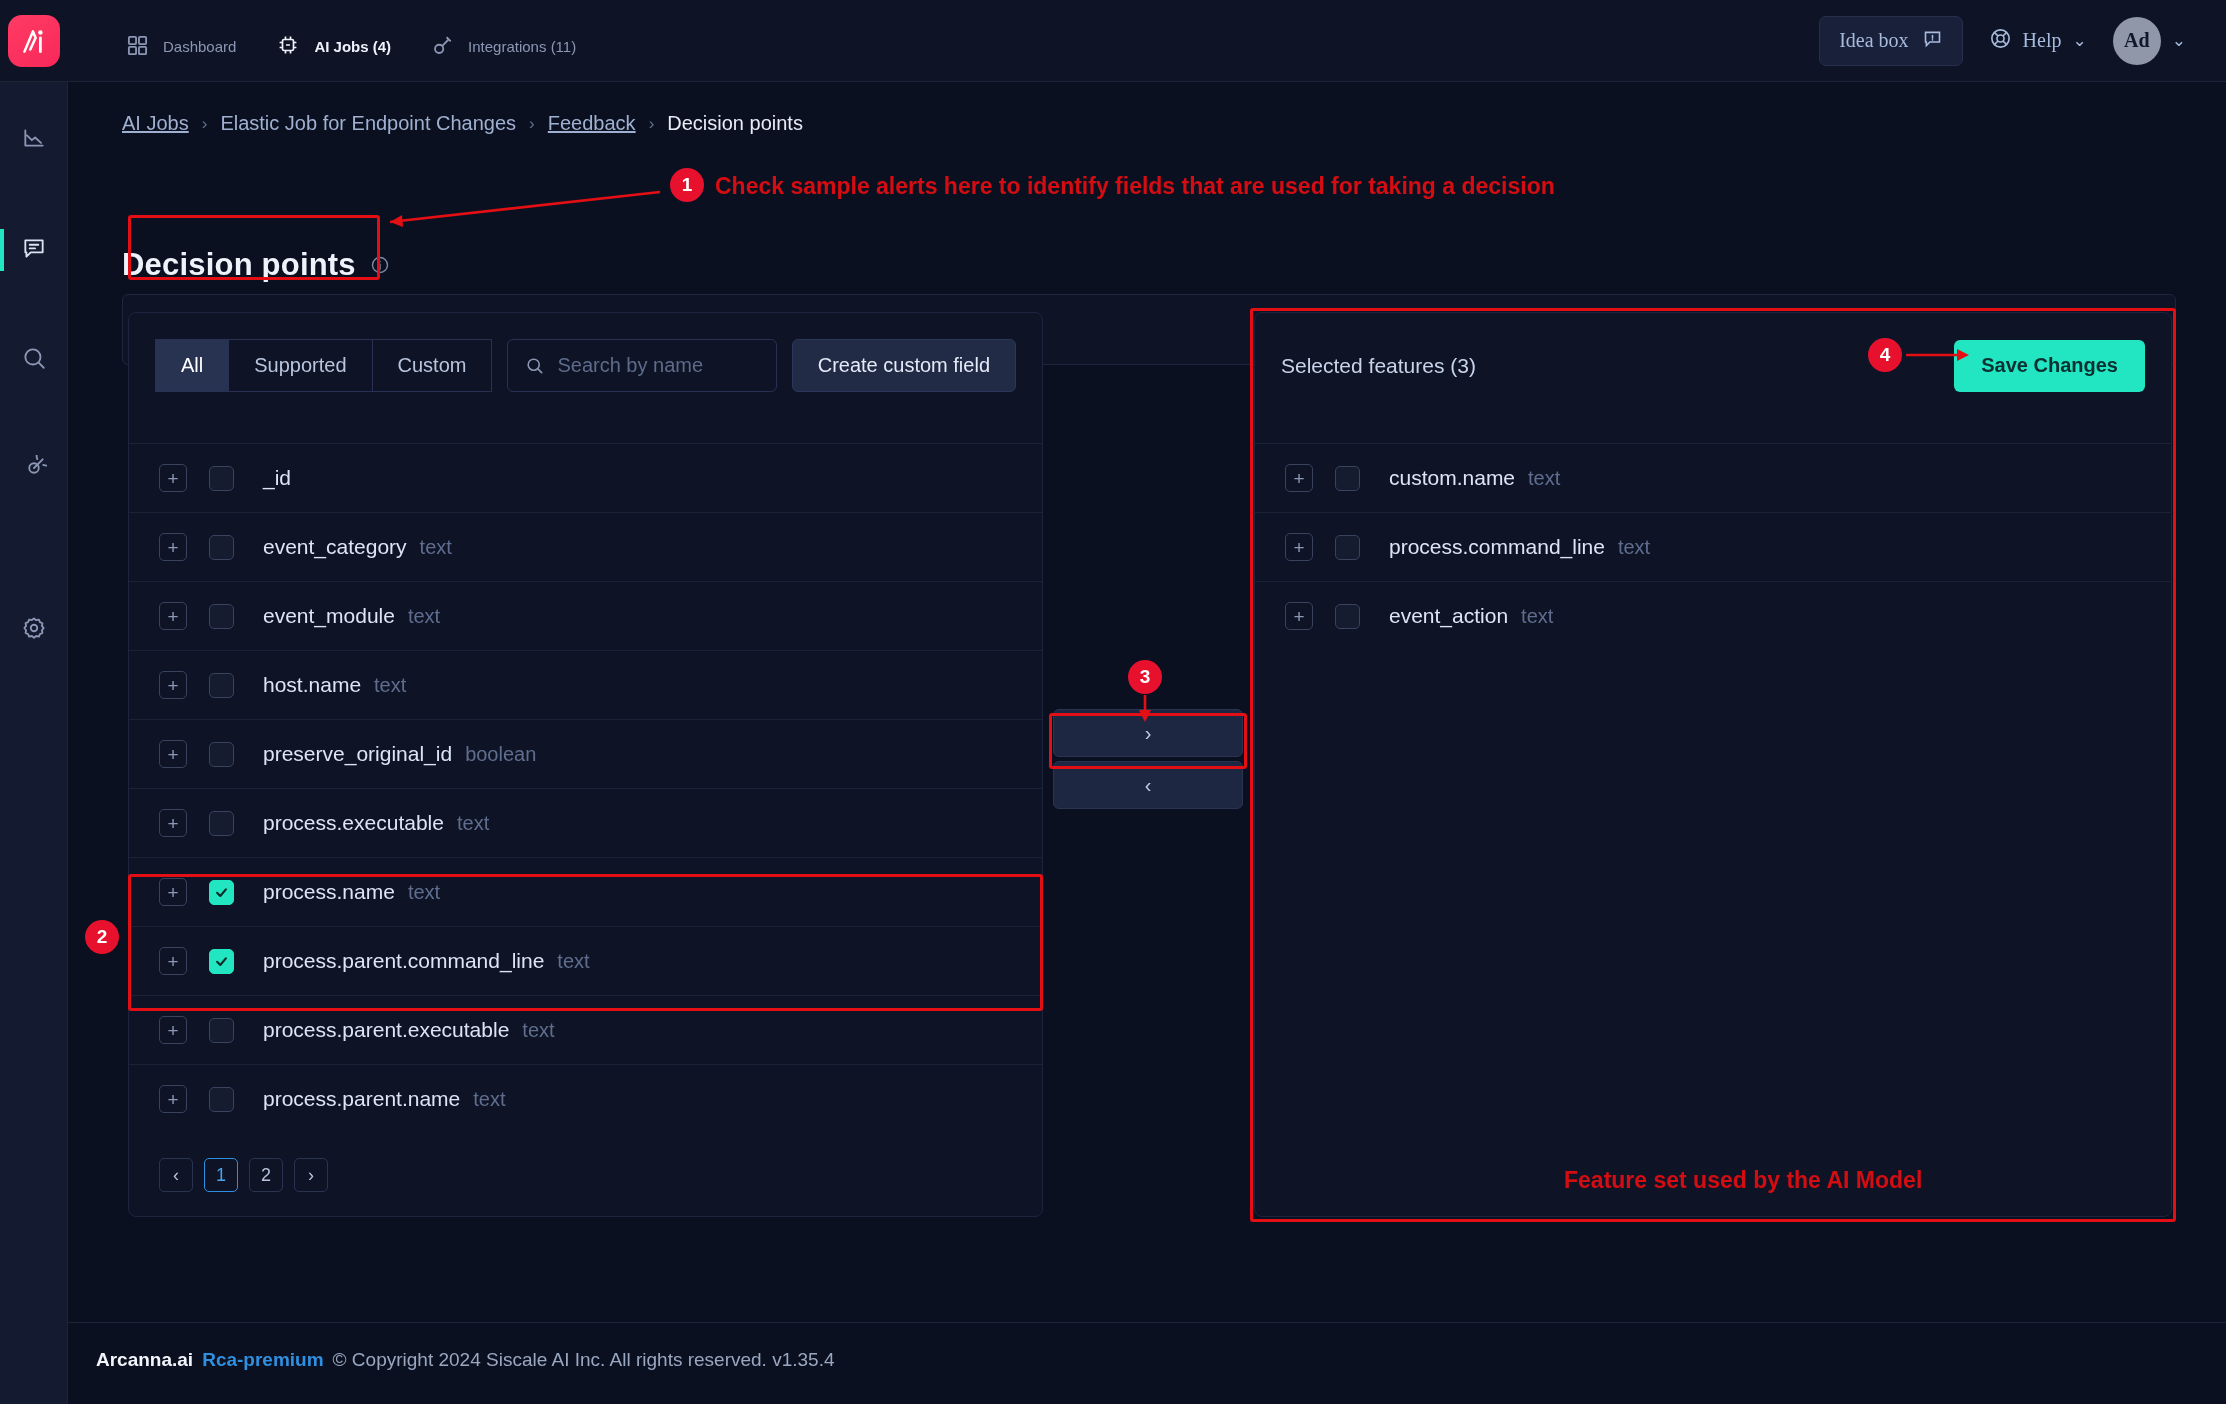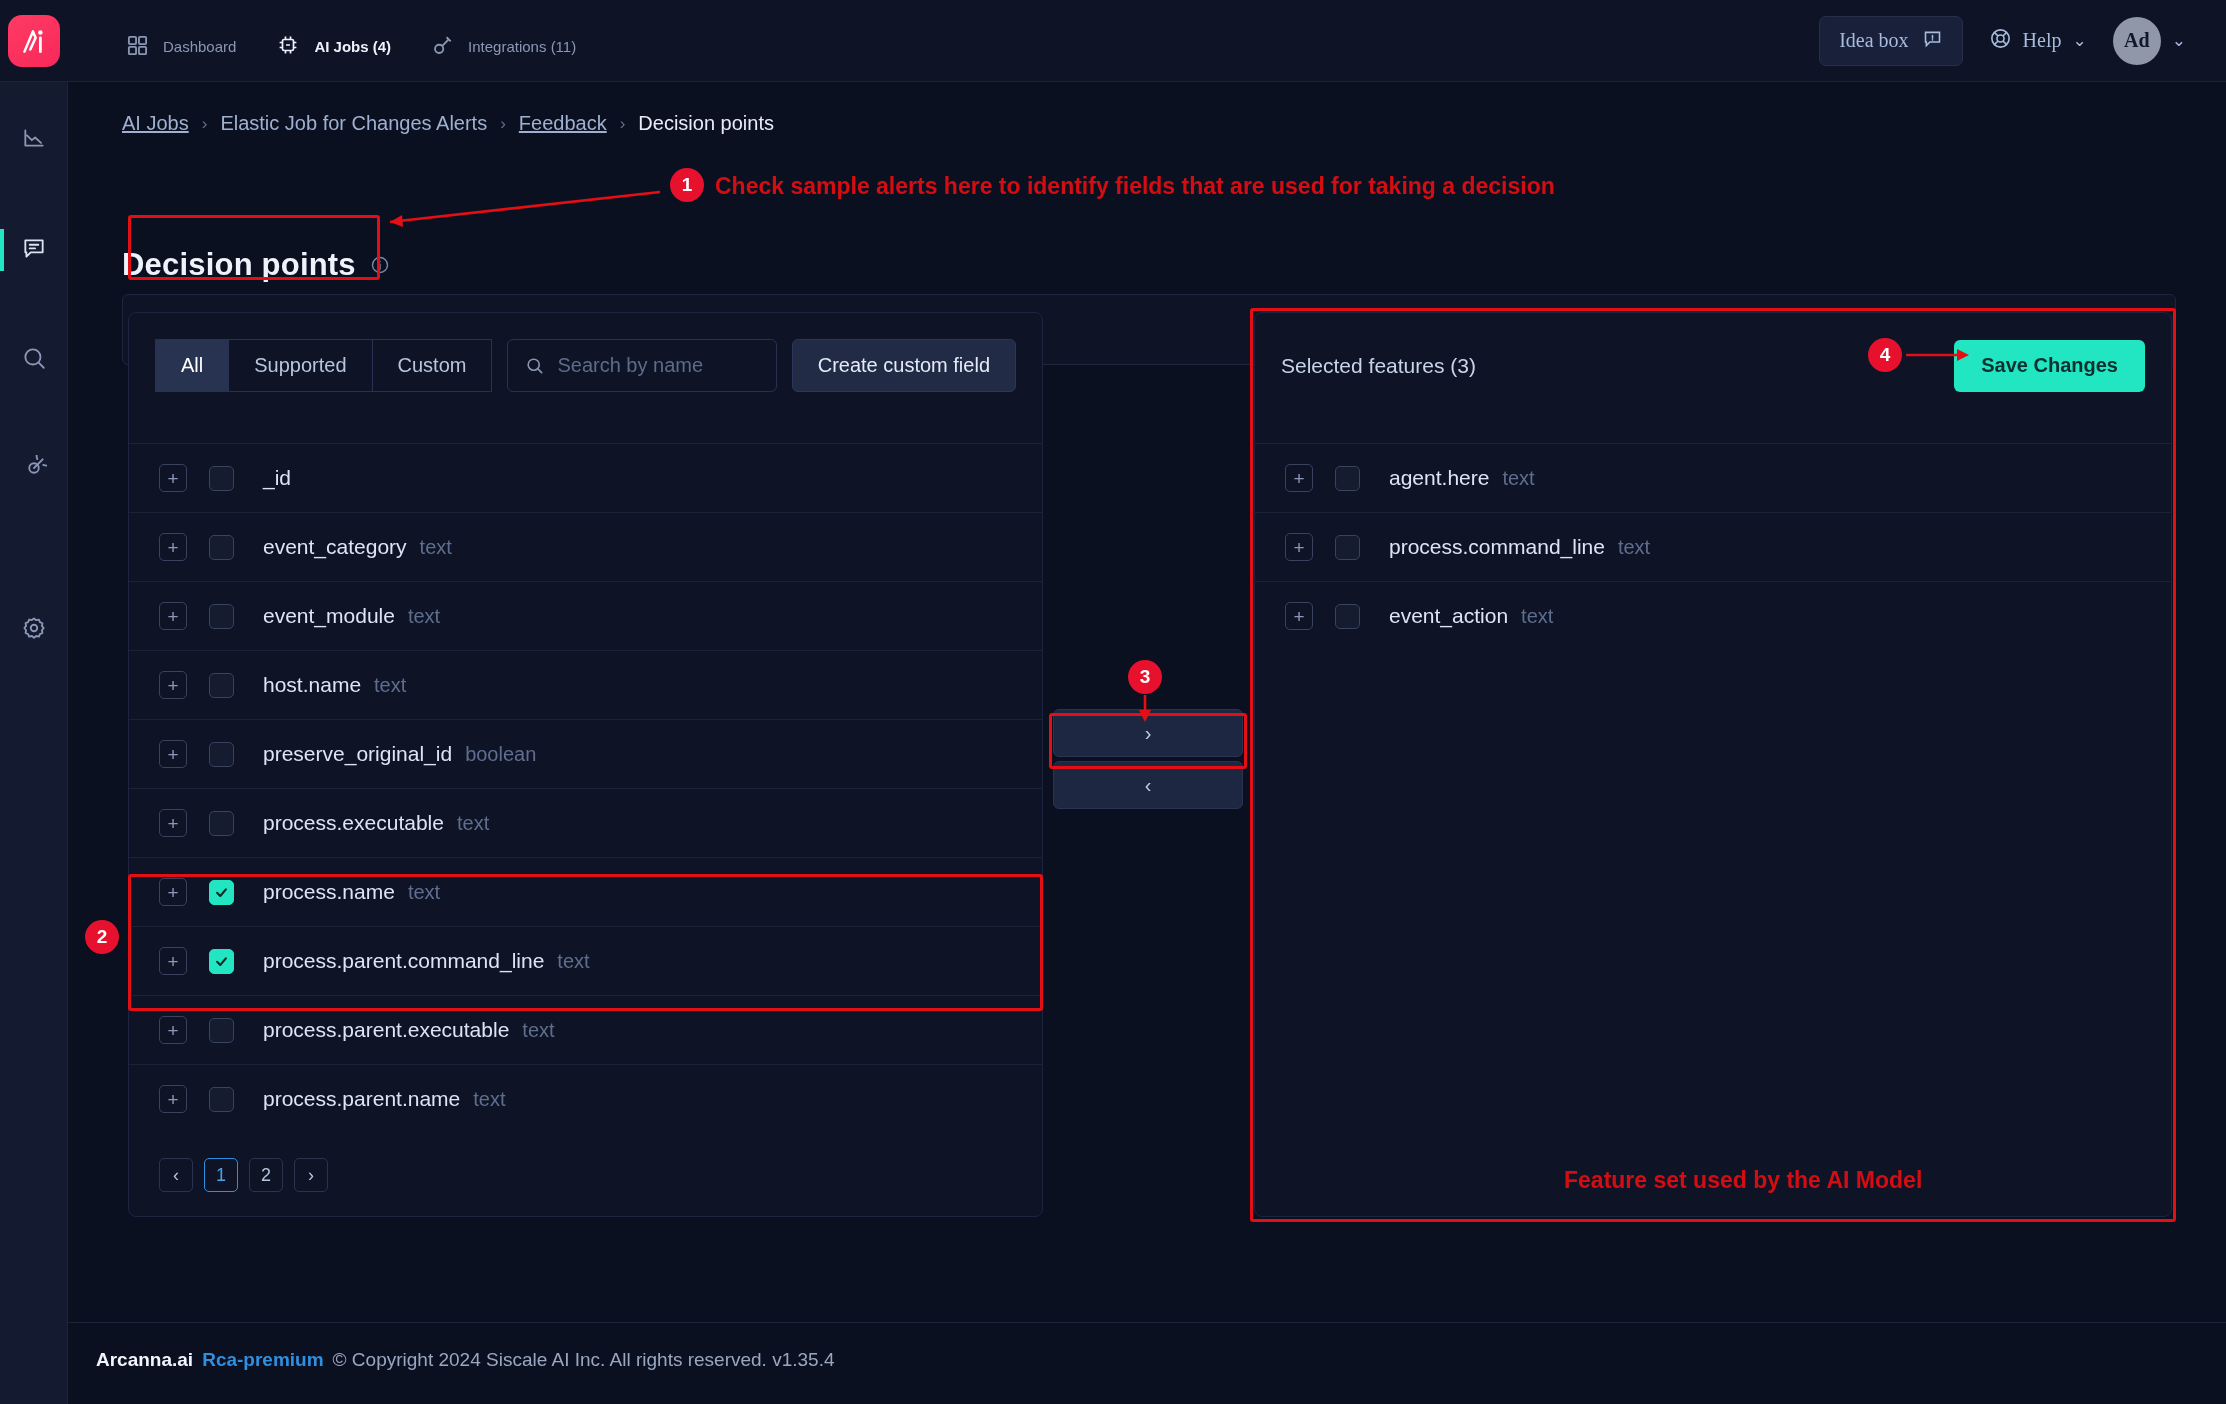--- a/index.html
+++ b/index.html
@@ -330,21 +330,21 @@
         </svg>
       </span>
     </div>
   </div>
 
   <div class="content">
 
     <div class="breadcrumb">
       <span class="bc-link">AI Jobs</span>
       <span class="bc-sep">›</span>
-      <span class="bc-plain">Elastic Job for Changes Alerts</span>
+      <span class="bc-plain">Elastic Job for Endpoint Changes</span>
       <span class="bc-sep">›</span>
       <span class="bc-link">Feedback</span>
       <span class="bc-sep">›</span>
       <span class="bc-current">Decision points</span>
     </div>
 
     <div class="pagetitle">
       <h1>Decision points</h1>
       <span style="color:#7b88a6;display:flex;">
         <svg width="20" height="20" viewBox="0 0 24 24" fill="none" stroke="currentColor" stroke-width="1.7">
@@ -494,21 +494,21 @@
     <div class="rc-head">
       <div class="rc-title">Selected features (3)</div>
       <button class="savebtn">Save Changes</button>
     </div>
     <div class="fieldlist" style="top:130px">
       <div class="fieldrow">
         <div class="plus">+</div>
         <div class="cbox">
           
         </div>
-        <div class="fname">agent.here</div>
+        <div class="fname">custom.name</div>
         <div class="ftype">text</div>
       </div>
       <div class="fieldrow">
         <div class="plus">+</div>
         <div class="cbox">
           
         </div>
         <div class="fname">process.command_line</div>
         <div class="ftype">text</div>
       </div>

